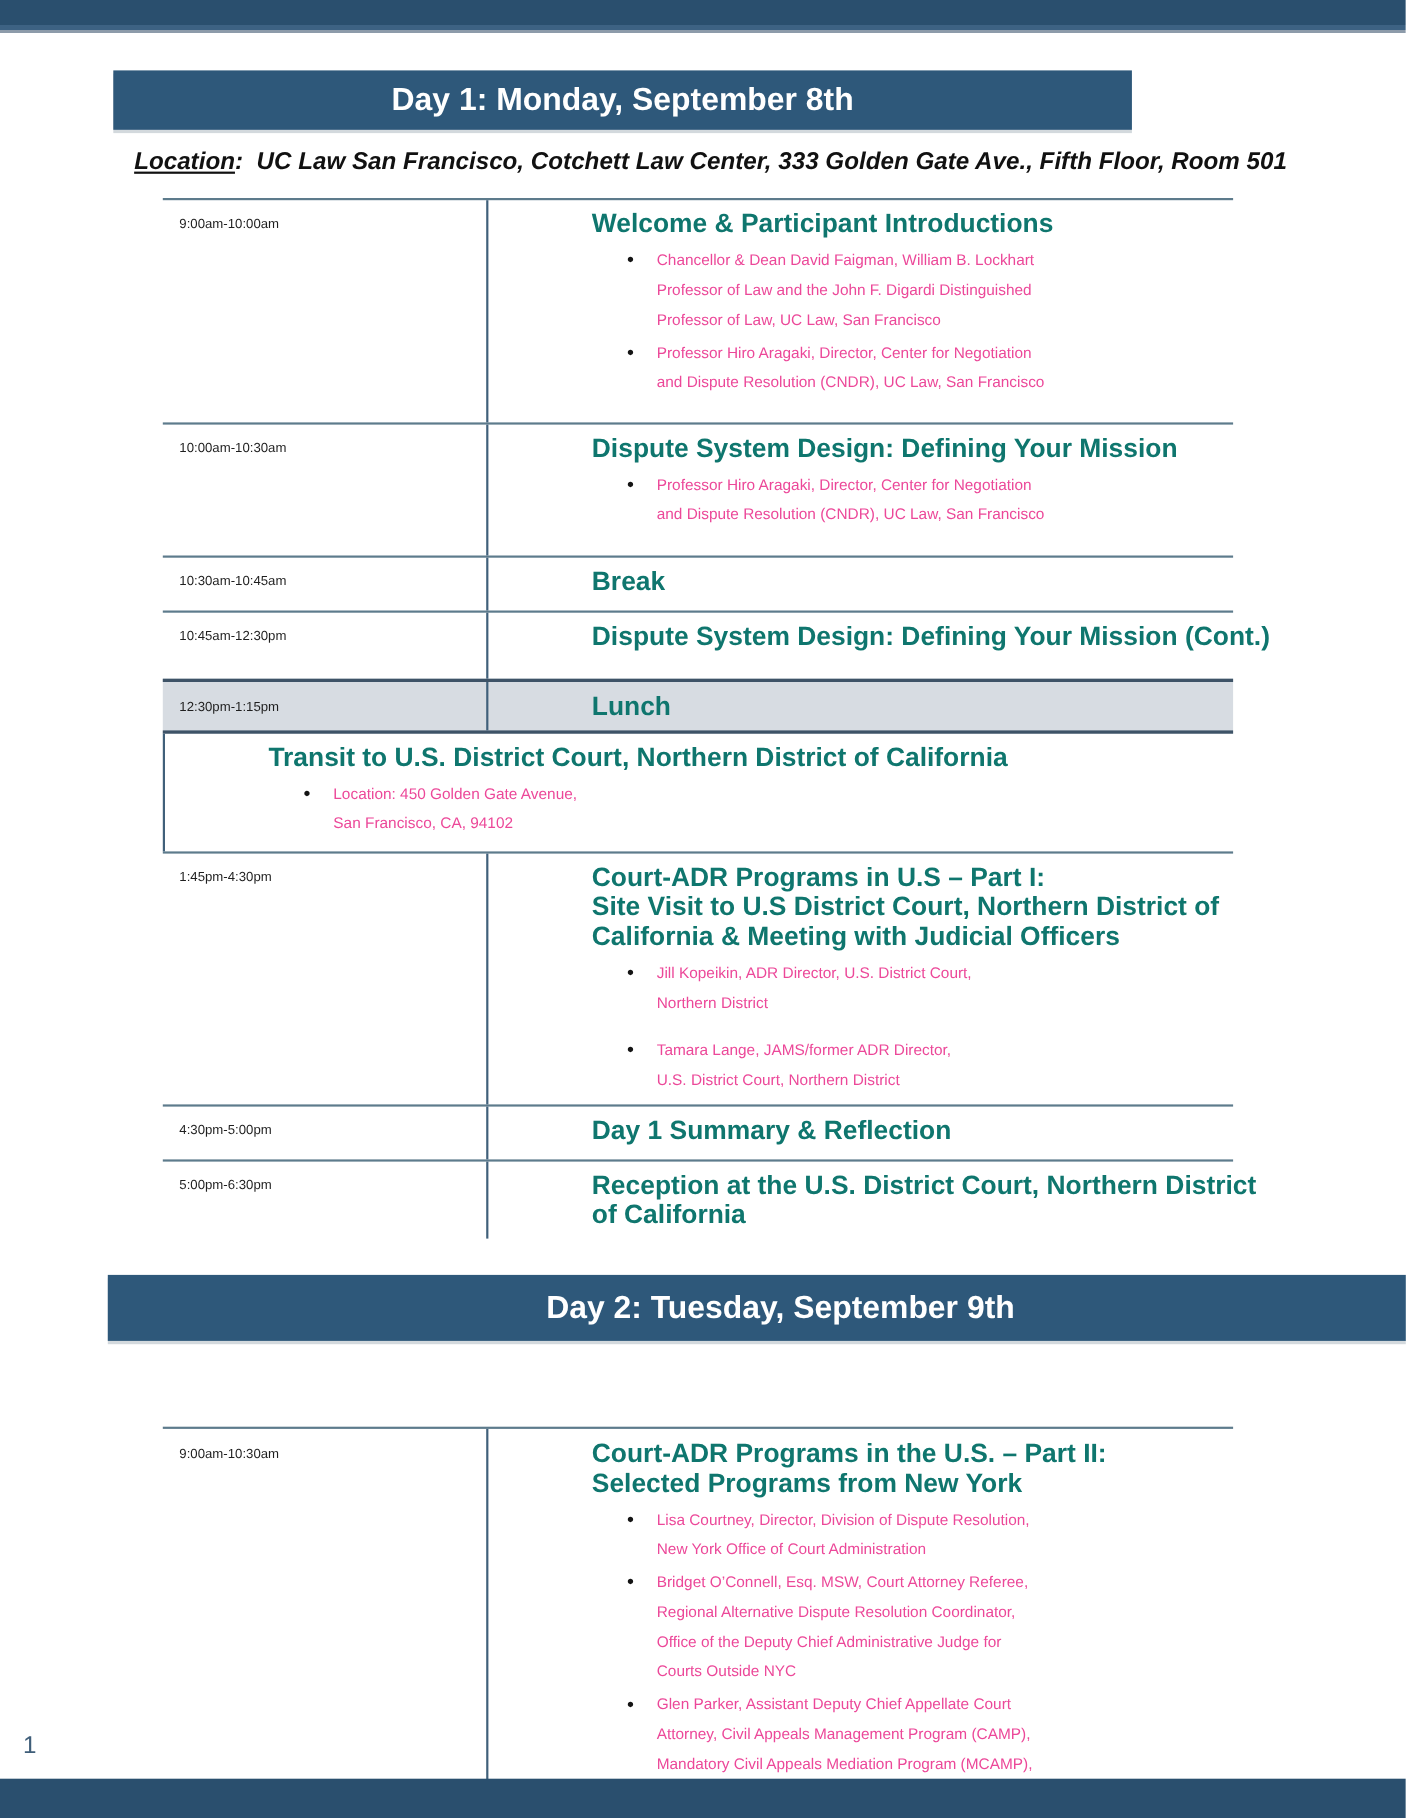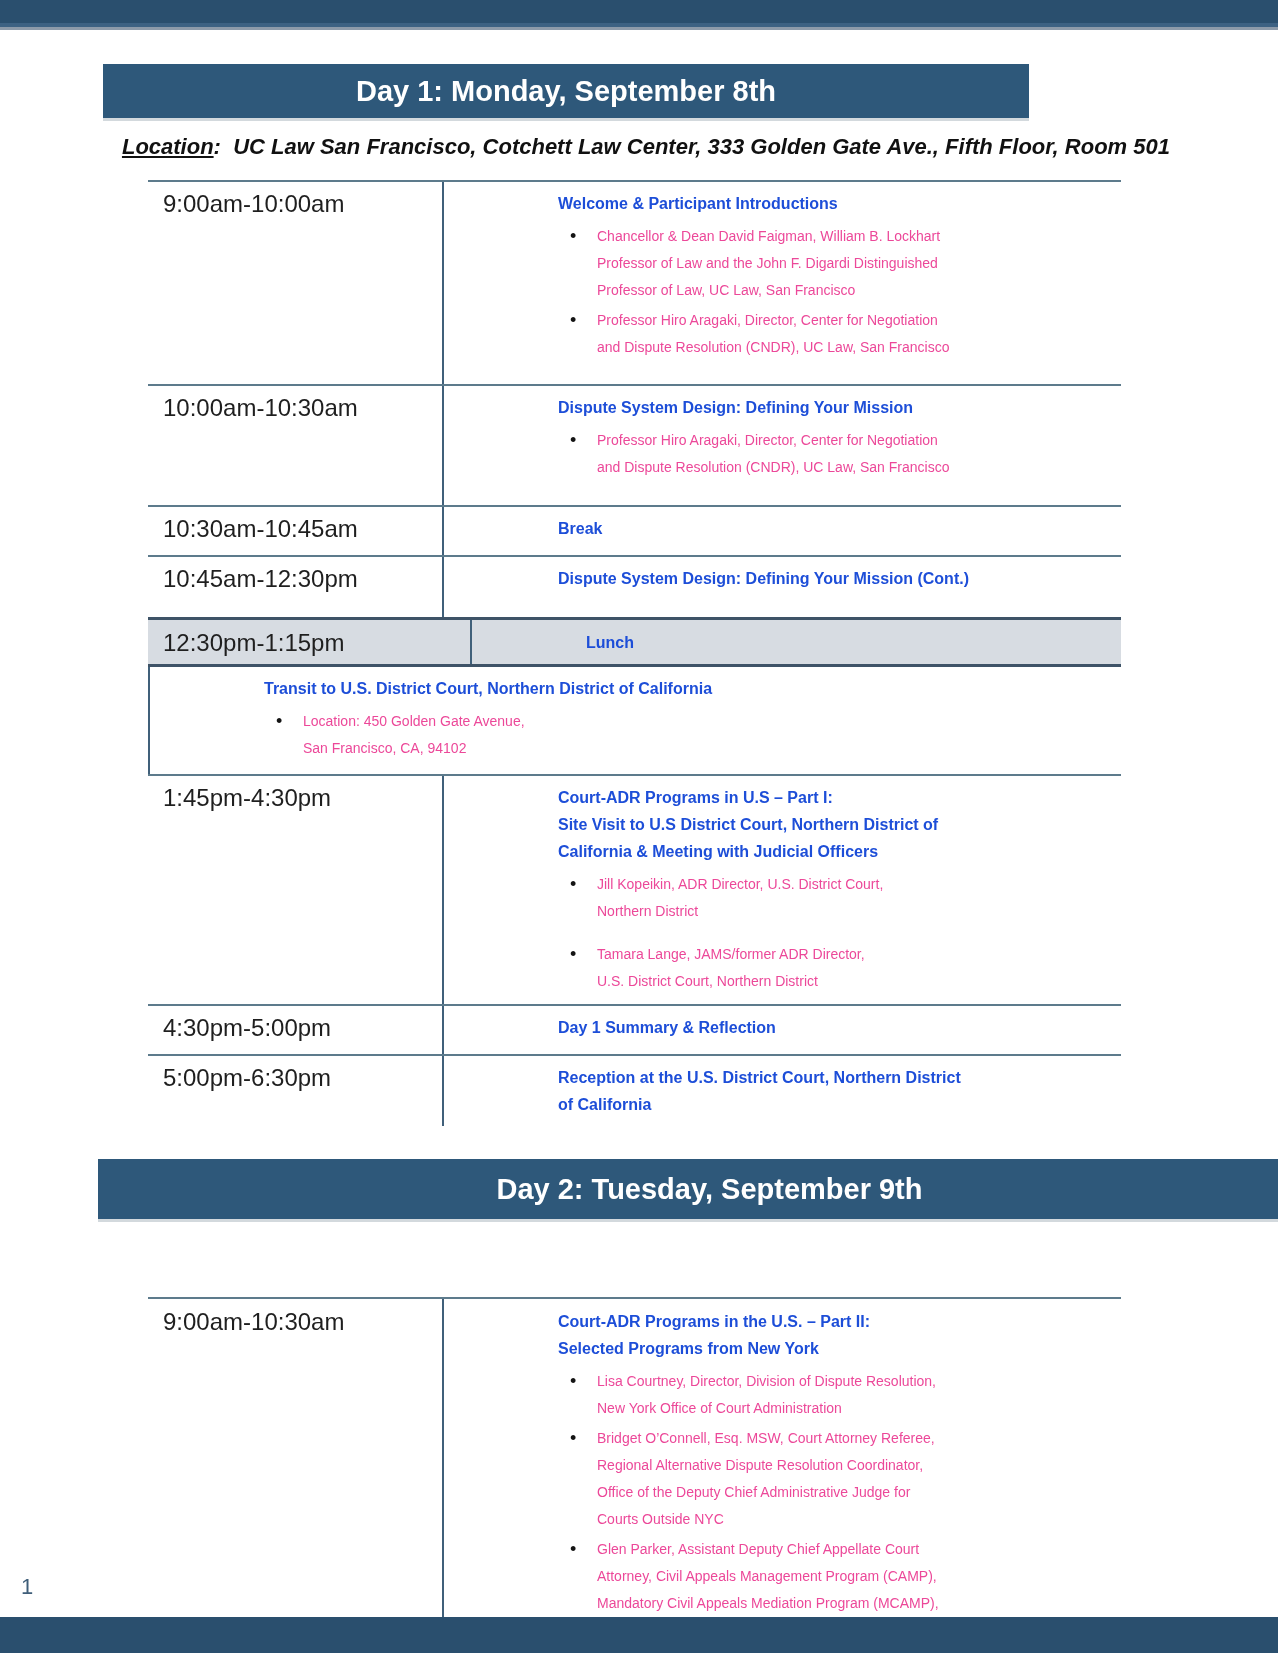--- a/index.html
+++ b/index.html
@@ -30,42 +30,42 @@
     color:#111;white-space:pre;}
   .location-line .loc-label{text-decoration:underline;}
 
   
   .sched{position:absolute;left:148px;width:973px;}
   .table1{top:180px;}
   .table2{top:1297px;}
   .trow{display:flex;border-top:2px solid #5d7b8c;}
   .trow:last-child{}
   .tcell{box-sizing:border-box;}
-  .time-cell{width:294px;flex:none;padding-left:15px;font-size:24px;
+  .time-cell{width:294px;flex:none;padding-left:15px;font-size:12px;
     line-height:27px;color:#1f1f1f;}
   .info-cell{flex:1;border-left:2px solid #40607a;padding-left:94px;overflow:visible;}
-  .session-title{font-weight:bold;font-size:16px;line-height:27px;white-space:pre;color:#1d4ed8;margin-left:20px;}
+  .session-title{font-weight:bold;font-size:24px;line-height:27px;white-space:pre;color:#0f766e;}
   .bullets{list-style:none;margin:6px 0 0 32px;padding:0;}
   .bullets li{display:flex;margin:0 0 3px 0;}
   .bullets li .dot{flex:none;width:27px;font-size:18px;line-height:27px;color:#141414;}
   .bullets .btext{font-size:14px;line-height:27px;white-space:pre;color:#ec4899;}
   .gap-bullets li{margin-bottom:16px;}
   .gap-bullets li:last-child{margin-bottom:0;}
   .r1c{padding-top:8px;padding-bottom:20px;}
   .r2c{padding-top:8px;padding-bottom:21px;}
   .r3c{padding-top:8px;padding-bottom:13px;}
   .r4c{padding-top:8px;padding-bottom:25px;}
   .lunchc{padding-top:9px;padding-bottom:8px;}
   .r6c{padding-top:8px;padding-bottom:9px;}
   .r7c{padding-top:8px;padding-bottom:9px;}
   .r8c{padding-top:8px;padding-bottom:13px;}
   .r9c{padding-top:8px;padding-bottom:8px;}
   .d2r1c{padding-top:9px;padding-bottom:10px;}
 
-  .lunch-row{background:#d7dce2;border-top:3px solid #3e5367;border-bottom:3px solid #3e5367;gap:28px;}
+  .lunch-row{background:#d7dce2;border-top:3px solid #3e5367;border-bottom:3px solid #3e5367;}
 
   .pagenum{position:absolute;left:21px;top:1574px;font-size:22px;color:#3f5e79;}
 </style>
 </head>
 <body>
 
 <div class="page">
 
   <div class="topbar"></div>
 

